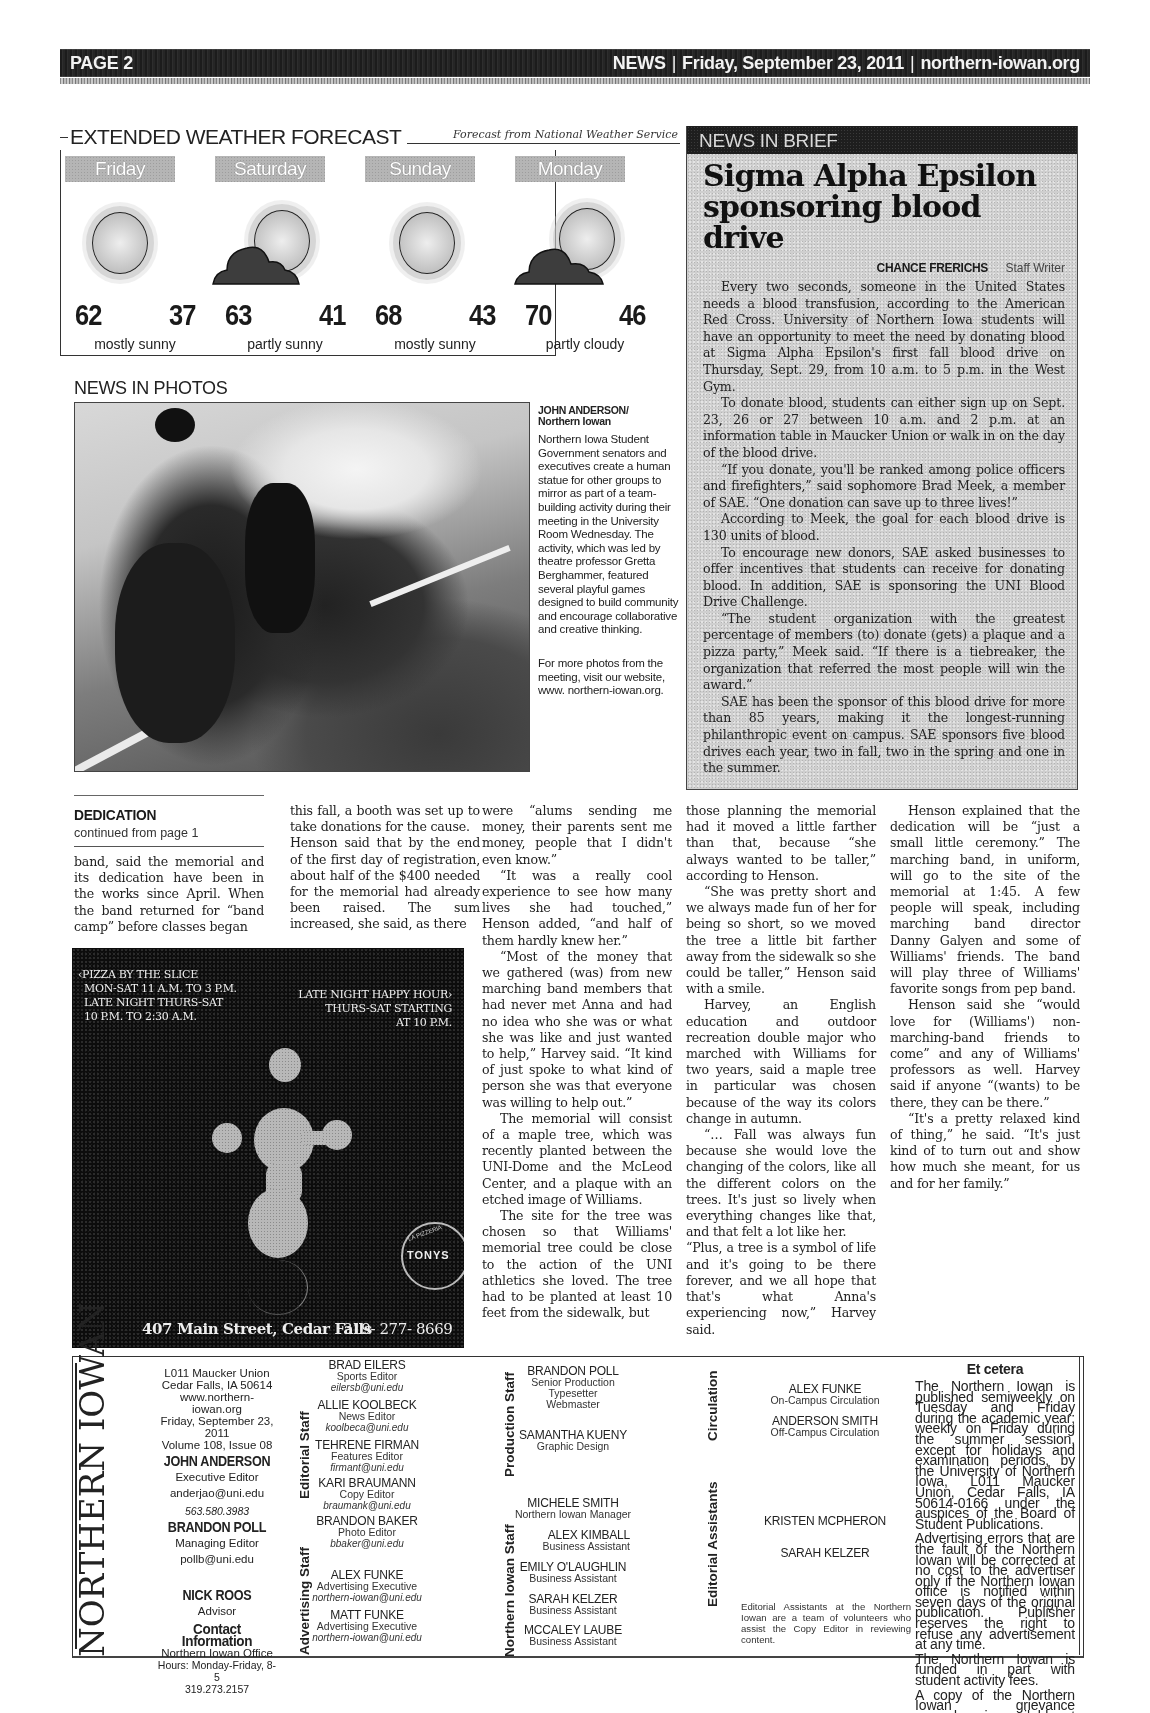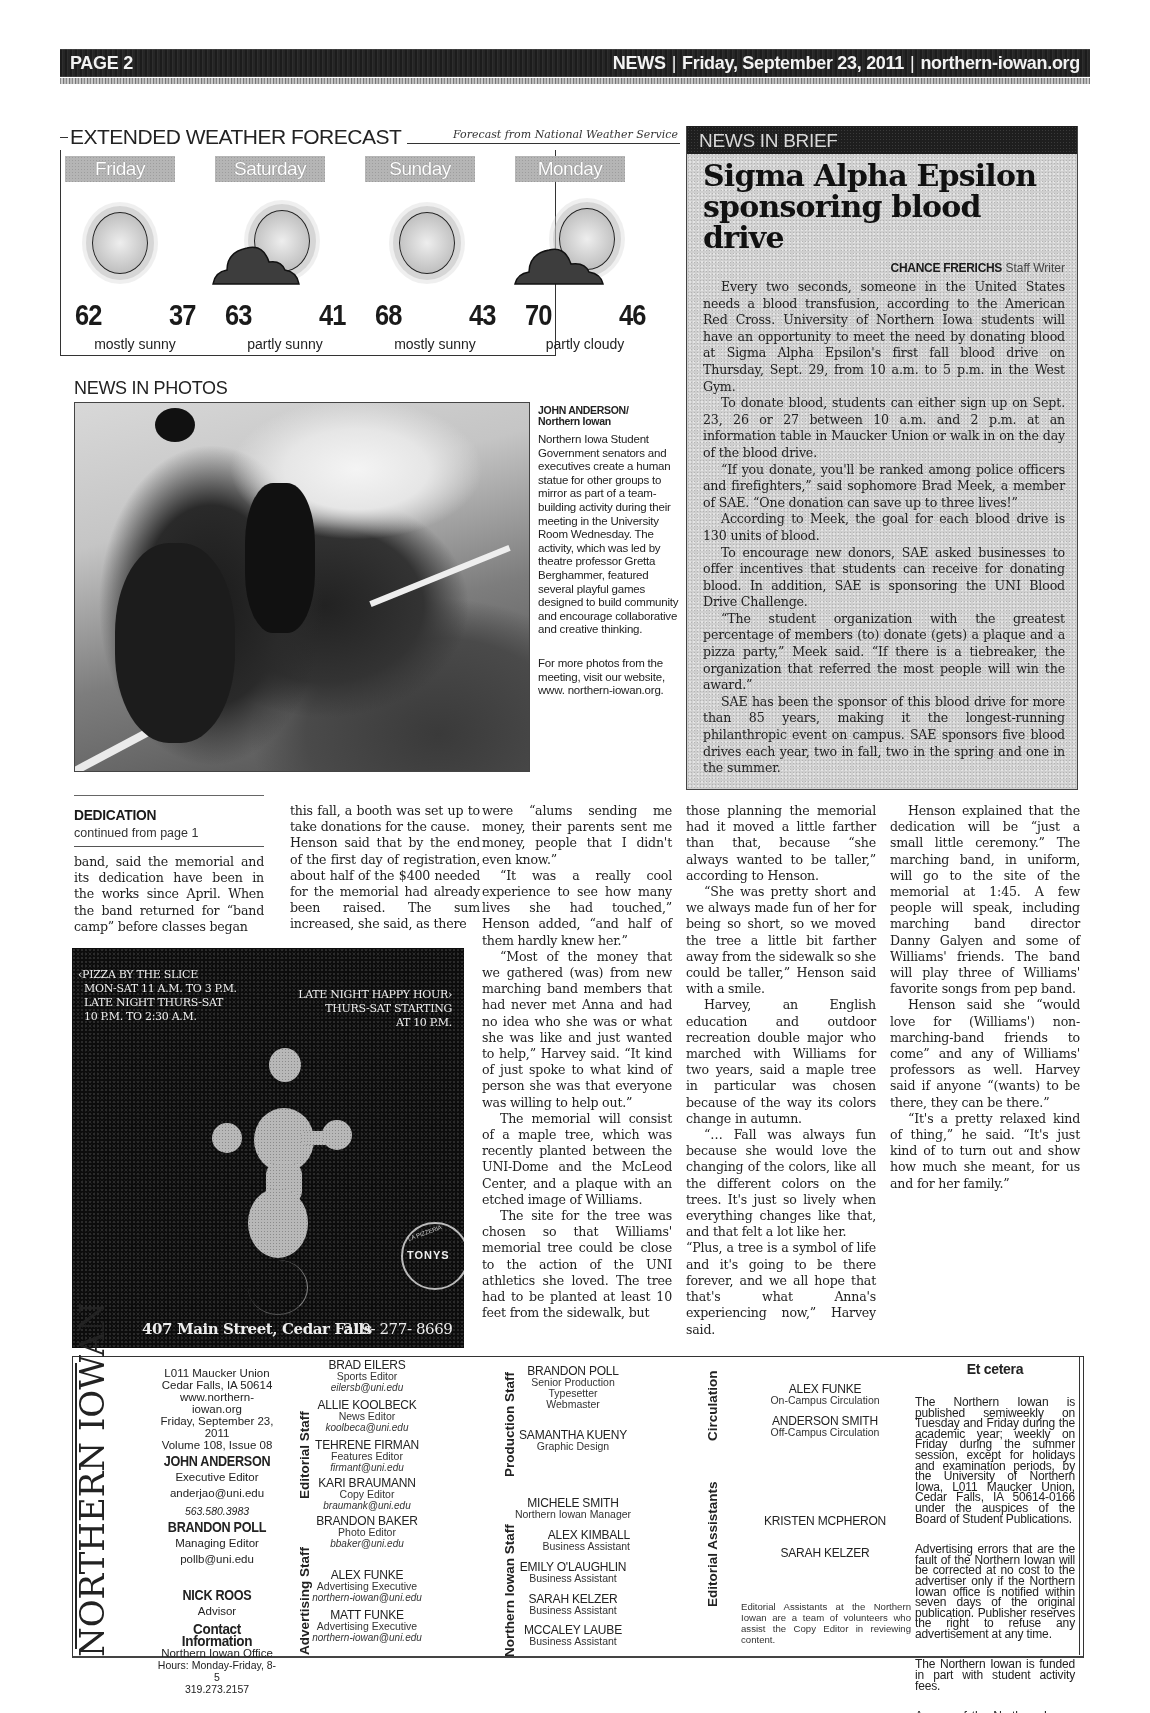--- a/index.html
+++ b/index.html
@@ -55,21 +55,21 @@
   .brief { position: absolute; left: 686px; top: 126px; width: 392px; height: 664px; border: 1px solid #444; border-top: none;
     background-color: #cfcfcf;
     background-image: radial-gradient(#b3b3b3 0.8px, transparent 1px), radial-gradient(#e4e4e4 0.8px, transparent 1px);
     background-size: 3px 3px, 4px 4px; background-position: 0 0, 1px 2px; }
   .brief-head { height: 28px; background: #1e1e1e;
     background-image: radial-gradient(#3a3a3a 0.8px, transparent 1px); background-size: 3px 3px;
     color: #d8d8d8; font-family: "Liberation Sans", sans-serif; font-size: 19px; line-height: 30px; padding-left: 12px; letter-spacing: -0.3px; }
   .brief-title { font-family: "DejaVu Serif", serif; font-weight: bold; font-size: 30px; line-height: 31px; color: #111; padding: 6px 10px 0 16px; letter-spacing: -0.8px; }
   .byline { text-align: right; padding-right: 12px; margin-top: 8px; font-family: "Liberation Sans", sans-serif; font-size: 12px; }
   .byline .name { font-weight: bold; letter-spacing: -0.3px; }
-  .byline .role { color: #444; }
+  .byline .role { color: #444; margin-left: 14px; }
   .brief-body { padding: 4px 12px 0 16px; font-family: "DejaVu Serif", serif; font-size: 12.6px; line-height: 16.6px; color: #222; text-align: justify; letter-spacing: -0.15px; }
   .brief-body p { text-indent: 18px; }
 
   .sep-line { position: absolute; left: 74px; top: 795px; width: 190px; border-top: 1.5px solid #666; }
 
   
   .ded-head { position: absolute; left: 74px; top: 806px; font-family: "Liberation Sans", sans-serif; font-weight: bold; font-size: 15px; letter-spacing: -0.3px; transform: scaleX(0.92); transform-origin: left; }
   .ded-sub { position: absolute; left: 74px; top: 826px; font-family: "Liberation Sans", sans-serif; font-size: 12.5px; color: #333; }
   .ded-rule { position: absolute; left: 74px; top: 846px; width: 190px; border-top: 1px solid #555; }
   .col { position: absolute; font-family: "DejaVu Serif", serif; font-size: 12.6px; line-height: 16.2px; color: #222; text-align: justify; letter-spacing: -0.2px; }
@@ -100,21 +100,21 @@
   .info .sm { margin-top: 4px; font-size: 11.5px; }
   .info .it { font-style: italic; font-size: 10.5px; margin-top: 6px; }
   .info .contact { font-weight: bold; font-size: 15px; margin-top: 6px; letter-spacing: -0.4px; transform: scaleX(0.9); }
   .vlabel { position: absolute; font-weight: bold; font-size: 13.5px; transform: rotate(-90deg); transform-origin: left top; white-space: nowrap; letter-spacing: 0; }
   .person { position: absolute; text-align: center; width: 160px; }
   .person .n { font-size: 12px; line-height: 12px; letter-spacing: -0.2px; }
   .person .r { font-size: 10.5px; line-height: 11px; color: #333; }
   .person .e { font-size: 10px; line-height: 11px; font-style: italic; color: #333; }
   .etc { position: absolute; left: 842px; top: 4px; width: 160px; }
   .etc .h { text-align: center; font-weight: bold; font-size: 14px; letter-spacing: -0.3px; }
-  .etc p { font-size: 12px; line-height: 10.6px; text-align: justify; margin-top: 20px; color: #222; letter-spacing: -0.15px; }
+  .etc p { font-size: 14px; line-height: 10.6px; text-align: justify; margin-top: 4px; color: #222; letter-spacing: -0.15px; }
   .ea-note { position: absolute; left: 668px; top: 279px; width: 170px; font-size: 9.6px; line-height: 11px; text-align: justify; color: #333; }
   .etc-rule { position: absolute; left: 1006px; top: 0; height: 298px; border-left: 1px solid #333; }
 </style>
 </head>
 <body>
 
 <div class="masthead">
   <span>PAGE 2</span>
   <span class="right">
     <span>NEWS</span><span class="sep">|</span><span>Friday, September 23, 2011</span><span class="sep">|</span><span>northern-iowan.org</span>

